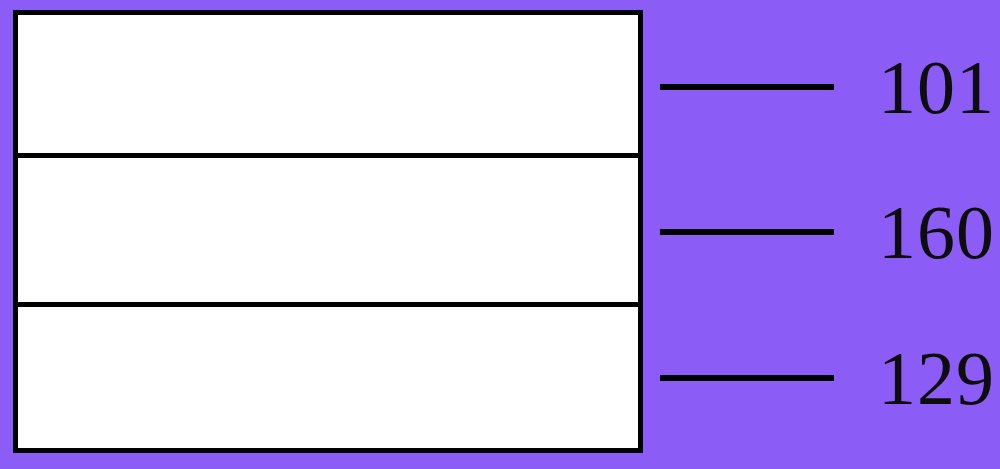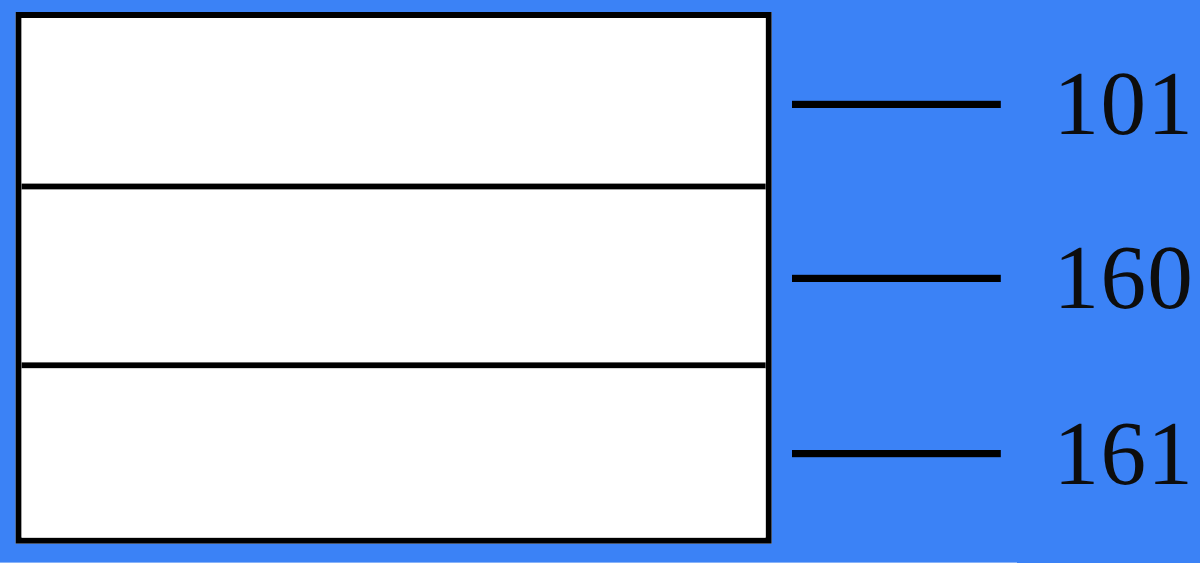--- a/index.html
+++ b/index.html
@@ -8,21 +8,21 @@
     padding: 0;
     background: #ffffff;
   }
   body {
     font-family: "Liberation Serif", serif;
   }
   #canvas {
     position: relative;
     width: 1000px;
     height: 469px;
-    background: #3b82f6;
+    background: #8b5cf6;
     overflow: hidden;
   }
 
   
   .stack {
     position: absolute;
     left: 13px;
     top: 10px;
     width: 630px;
     height: 443px;
@@ -99,16 +99,16 @@
     <span class="callout-label">101</span>
   </div>
 
   <div class="callout callout-102">
     <span class="leader-line"></span>
     <span class="callout-label">160</span>
   </div>
 
   <div class="callout callout-103">
     <span class="leader-line"></span>
-    <span class="callout-label">161</span>
+    <span class="callout-label">129</span>
   </div>
 
 </div>
 
 </body></html>

